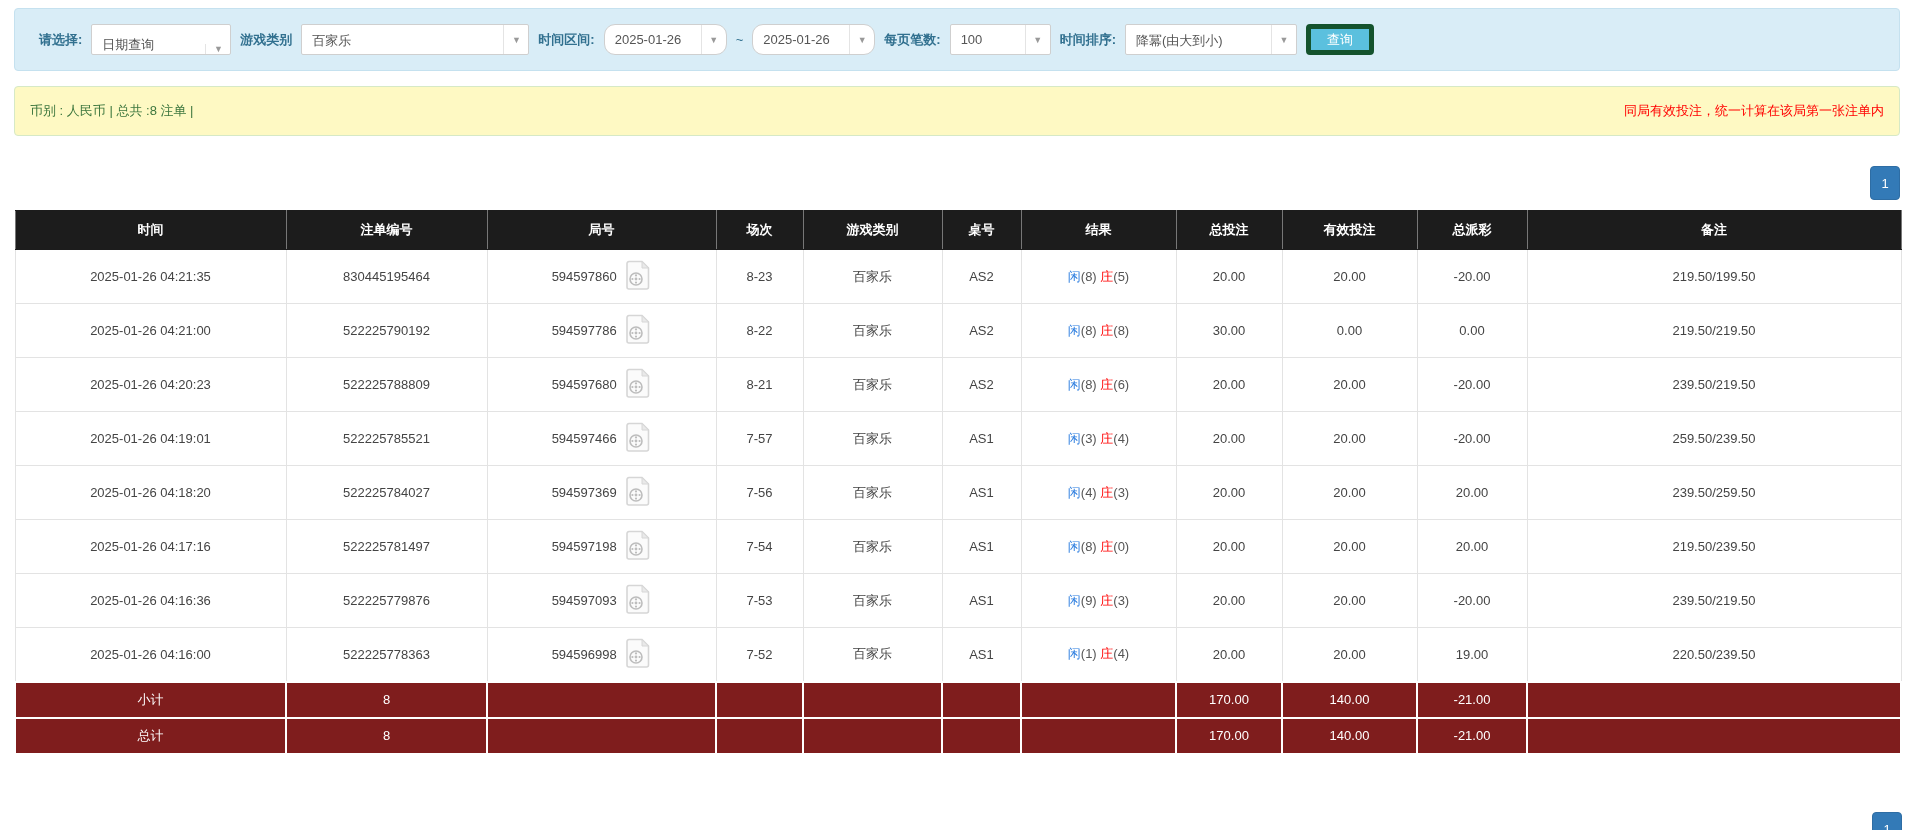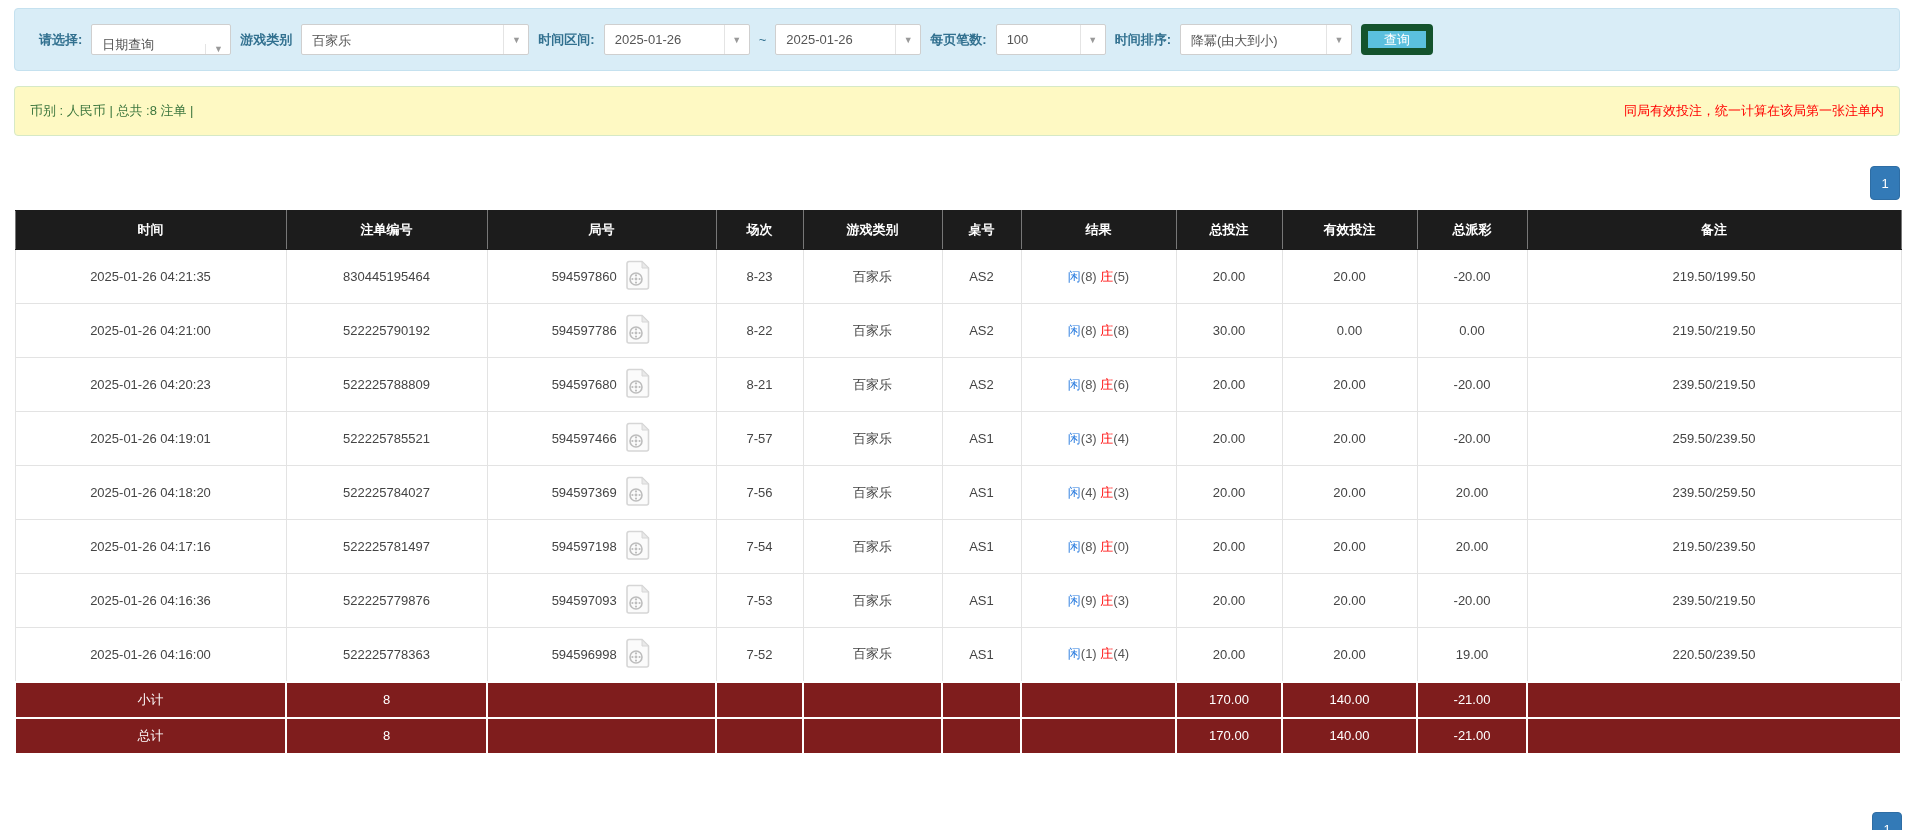--- a/index.html
+++ b/index.html
@@ -20,25 +20,25 @@
   .flabel{color:#31708f;font-weight:bold;white-space:nowrap;}
   .combo{
     display:flex;align-items:stretch;background:#fff;
     border:1px solid #cfcfcf;border-radius:2px;height:31px;flex:none;
   }
   .combo .txt{padding:7px 10px 0 10px;flex:1;color:#555;white-space:nowrap;overflow:hidden;}
   .combo .arr{
     width:25px;border-left:1px solid #e4e4e4;display:flex;align-items:center;
     justify-content:center;color:#999;font-size:9px;flex:none;
   }
-  .w-select{width:140px;align-items:flex-end;} .w-game{width:228px;} .w-date{width:146px;}
-  .w-size{width:110px;} .w-sort{width:172px;}
+  .w-select{width:140px;align-items:flex-end;} .w-game{width:228px;} .w-date{width:123px;border-radius:11px;}
+  .w-size{width:101px;} .w-sort{width:172px;}
   .tilde{color:#31708f;}
   .btn-query{
-    background:#5bc0de;color:#fff;border:7px solid #14532d;border-radius:4px;
+    background:#5bc0de;color:#fff;border:5px solid #14532d;border-radius:4px;
     height:31px;padding:0 16px;font-size:13px;cursor:pointer;
     font-family:inherit;
   }
 
   
   .notice{
     margin-top:15px;background:#fef9c3;border:1px solid #d6e9c6;border-radius:4px;
     padding:15px;display:flex;justify-content:space-between;align-items:center;
   }
   .notice .left{color:#3c763d;}

